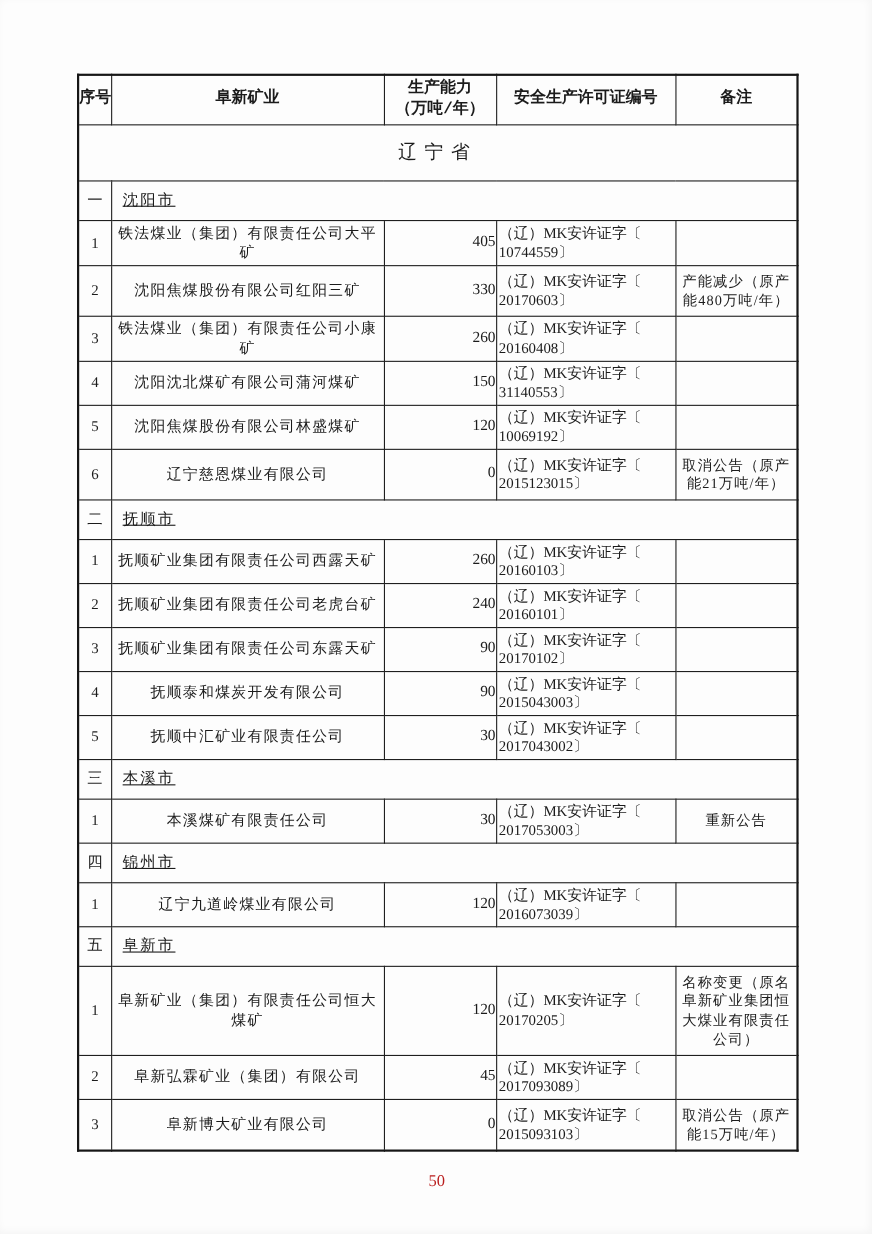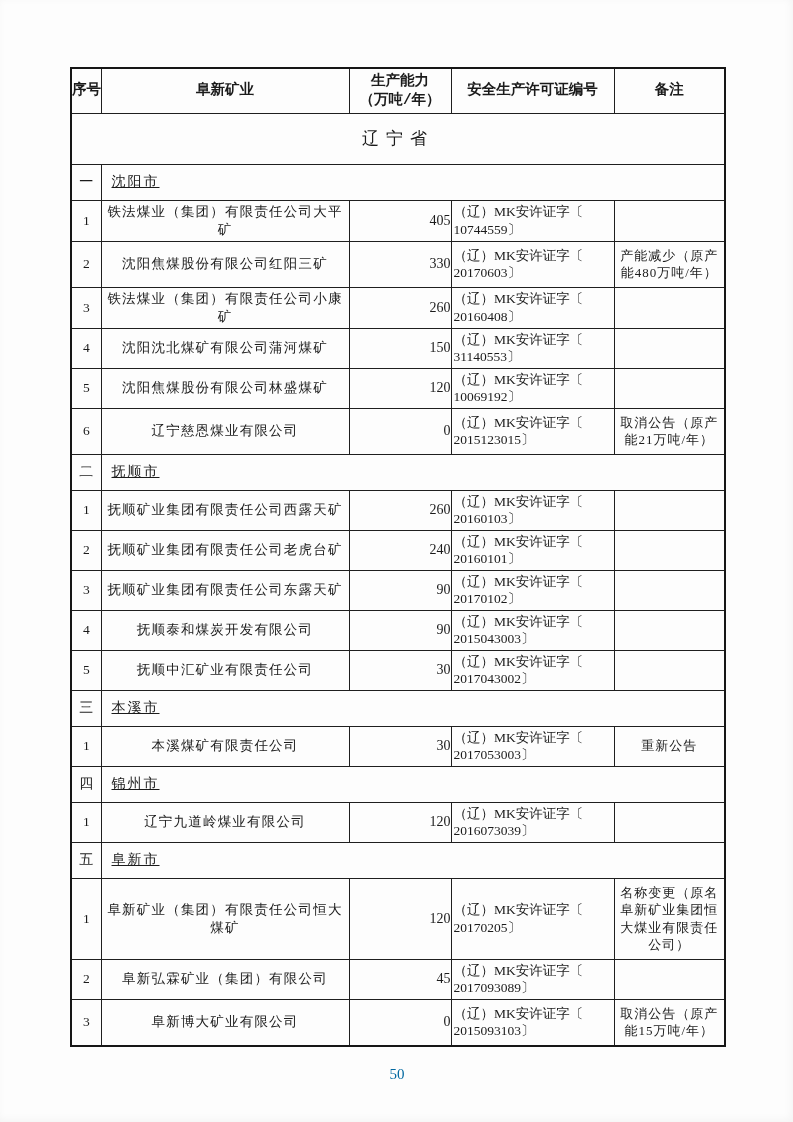--- a/index.html
+++ b/index.html
@@ -73,21 +73,21 @@
     letter-spacing: 1px;
     line-height: 17.5px;
     margin-left: 24px;
   }
   .page-number {
     position: absolute;
     left: 70px; width: 654px;
     top: 1066px;
     text-align: center;
     font-size: 15px;
-    color: #0369a1;
+    color: #b91c1c;
   }
 </style>
 </head>
 <body>
 
 <div class="sheet">
 
   <table class="mine-table">
     <colgroup>
       <col style="width:30px">

